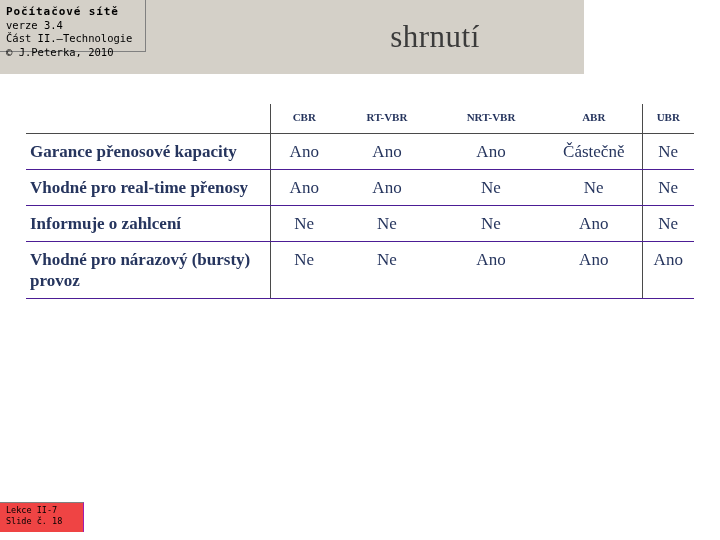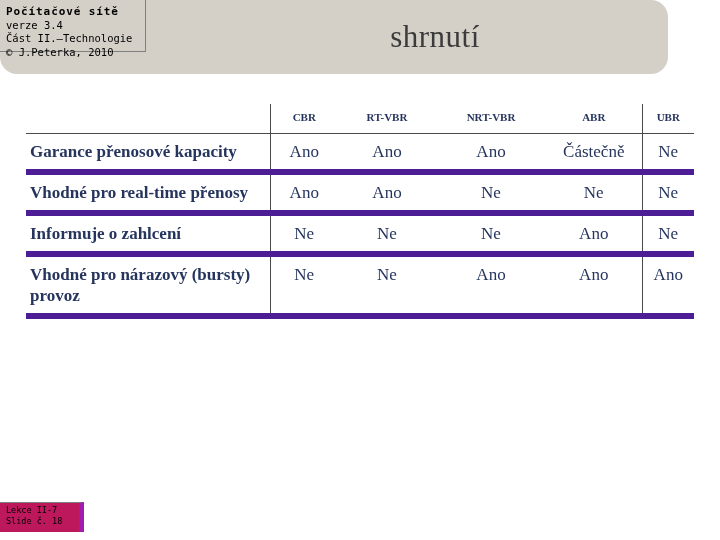--- a/index.html
+++ b/index.html
@@ -13,24 +13,23 @@
     font-family: "Liberation Serif", serif;
     overflow: hidden;
     position: relative;
   }
 
   
   #header-band {
     position: absolute;
     left: 0;
     top: 0;
-    width: 668px;
+    width: 584px;
     height: 74px;
     background: #d4d0c8;
-    border-radius: 17px;
   }
   #header-title {
     position: absolute;
     left: 150px;
     top: 0;
     width: 570px;
     height: 74px;
     display: flex;
     align-items: center;
     justify-content: center;
@@ -63,22 +62,22 @@
     font-size: 11px;
   }
 
   
   #footer-box {
     position: absolute;
     left: 0;
     bottom: 8px;
     width: 84px;
     height: 30px;
-    background: #be185d;
-    border-right: 5px solid #a21caf;
+    background: #ef4444;
+    border-right: 1px solid #a21caf;
     border-top: 1px solid #808080;
     box-sizing: border-box;
     padding: 2px 4px 0 6px;
     font-family: "DejaVu Sans Mono", monospace;
     font-size: 8.5px;
     line-height: 11px;
     color: #000000;
   }
 
   
@@ -116,21 +115,21 @@
     line-height: 20px;
   }
   #summary-table thead th.corner {
     border-bottom: 1px solid #4a4a4a;
   }
 
   
   #summary-table tbody td {
     font-size: 17px;
     color: #26355e;
-    border-bottom: 6px solid #4c1d95;
+    border-bottom: 1px solid #4c1d95;
     padding: 7px 2px 7px 2px;
     line-height: 21px;
   }
   #summary-table tbody td.rowlabel {
     font-weight: bold;
     text-align: left;
     padding-left: 4px;
     padding-right: 6px;
   }
   #summary-table tbody td.val {

